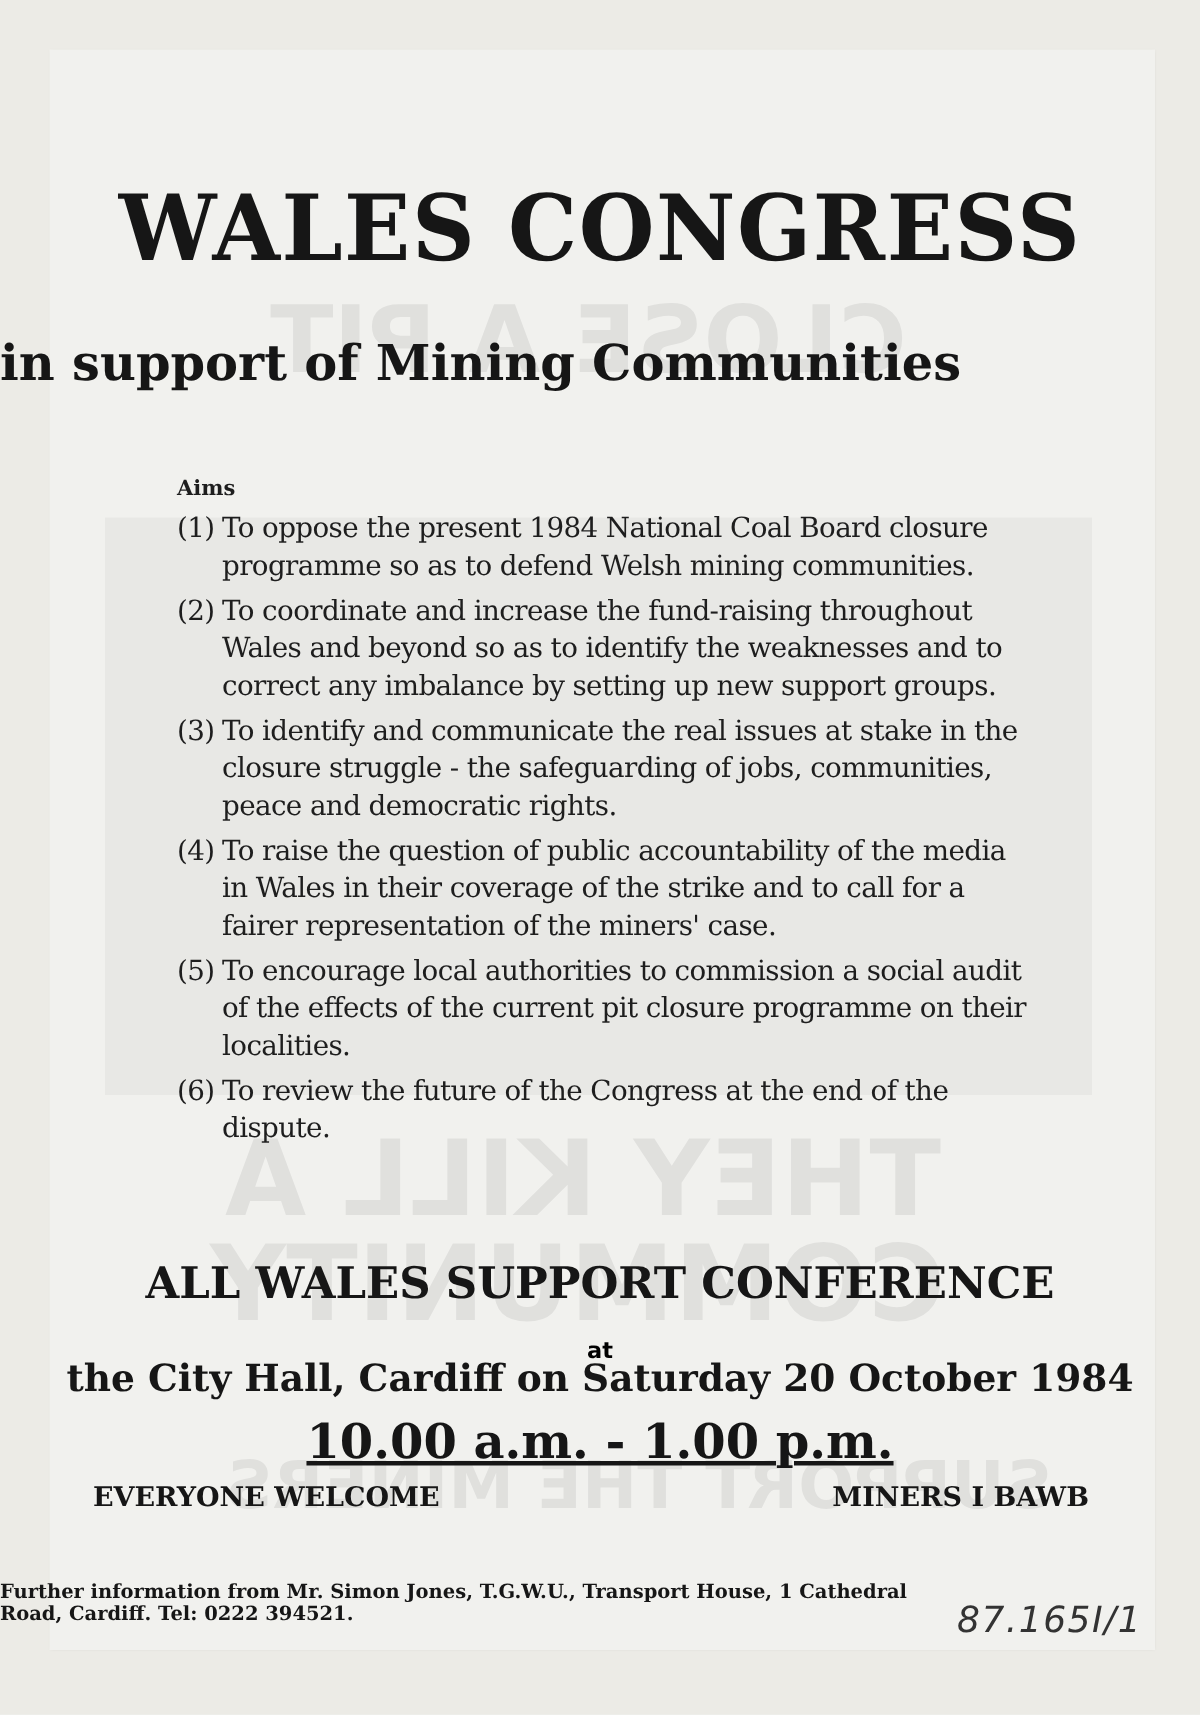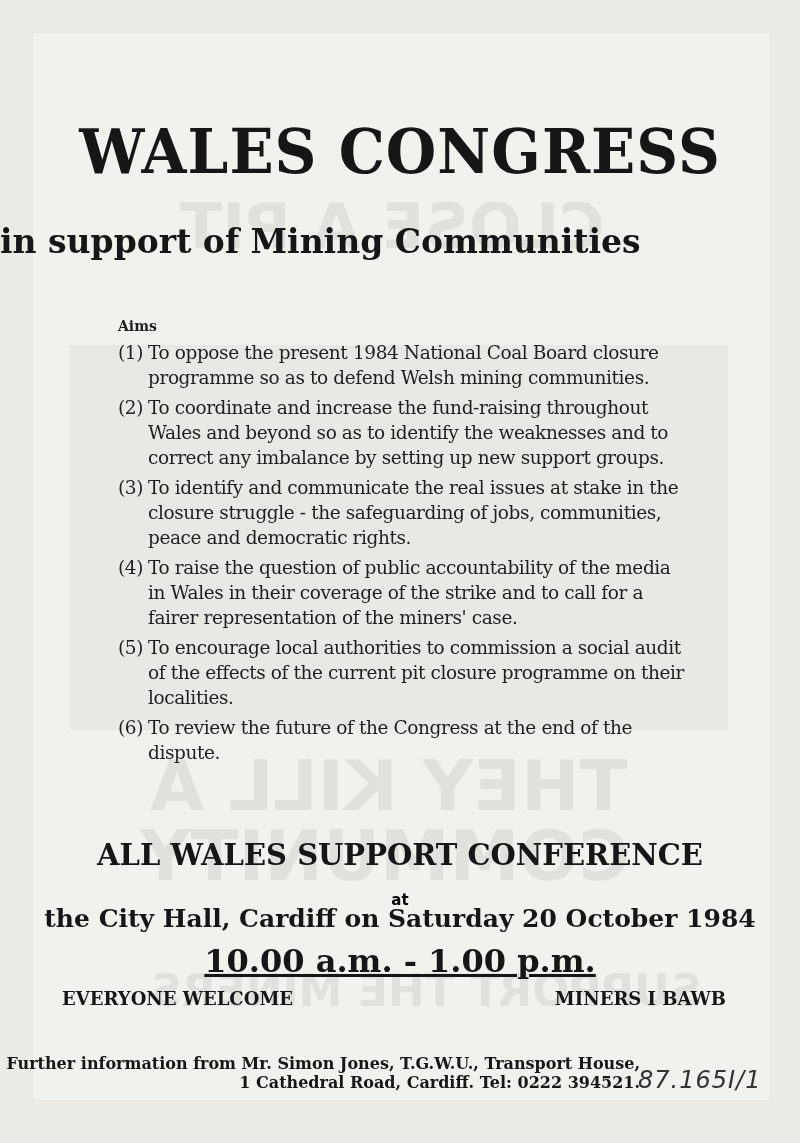--- a/index.html
+++ b/index.html
@@ -45,22 +45,22 @@
     .conf {
       position: absolute; left: 0; width: 800px; text-align: center;
     }
     .conf-title { top: 838px; font-size: 29px; }
     .conf-at { top: 880px; font-size: 15px; font-family: "DejaVu Sans", sans-serif; font-weight: bold; margin-top: 11px; }
     .conf-venue { top: 904px; font-size: 25px; }
     .conf-time { top: 942px; font-size: 32px; text-decoration: underline; }
     .welcome-en { position: absolute; left: 62px; top: 988px; font-size: 18px; text-align: right; }
     .welcome-cy { position: absolute; right: 74px; top: 988px; font-size: 18px; }
     .footer {
-      position: absolute; left: 0; width: 640px; top: 1054px; text-align: right;
-      font-size: 16px;
+      position: absolute; left: 0; width: 640px; top: 1054px; text-align: left;
+      font-size: 13px;
     }
     .accession {
       position: absolute; left: 638px; top: 1066px; font-size: 24px;
       font-family: "DejaVu Sans", sans-serif; color: #333; font-style: italic;
       letter-spacing: 1px; font-weight: 300;
     }
   </style>
 </head>
 <body>
 

